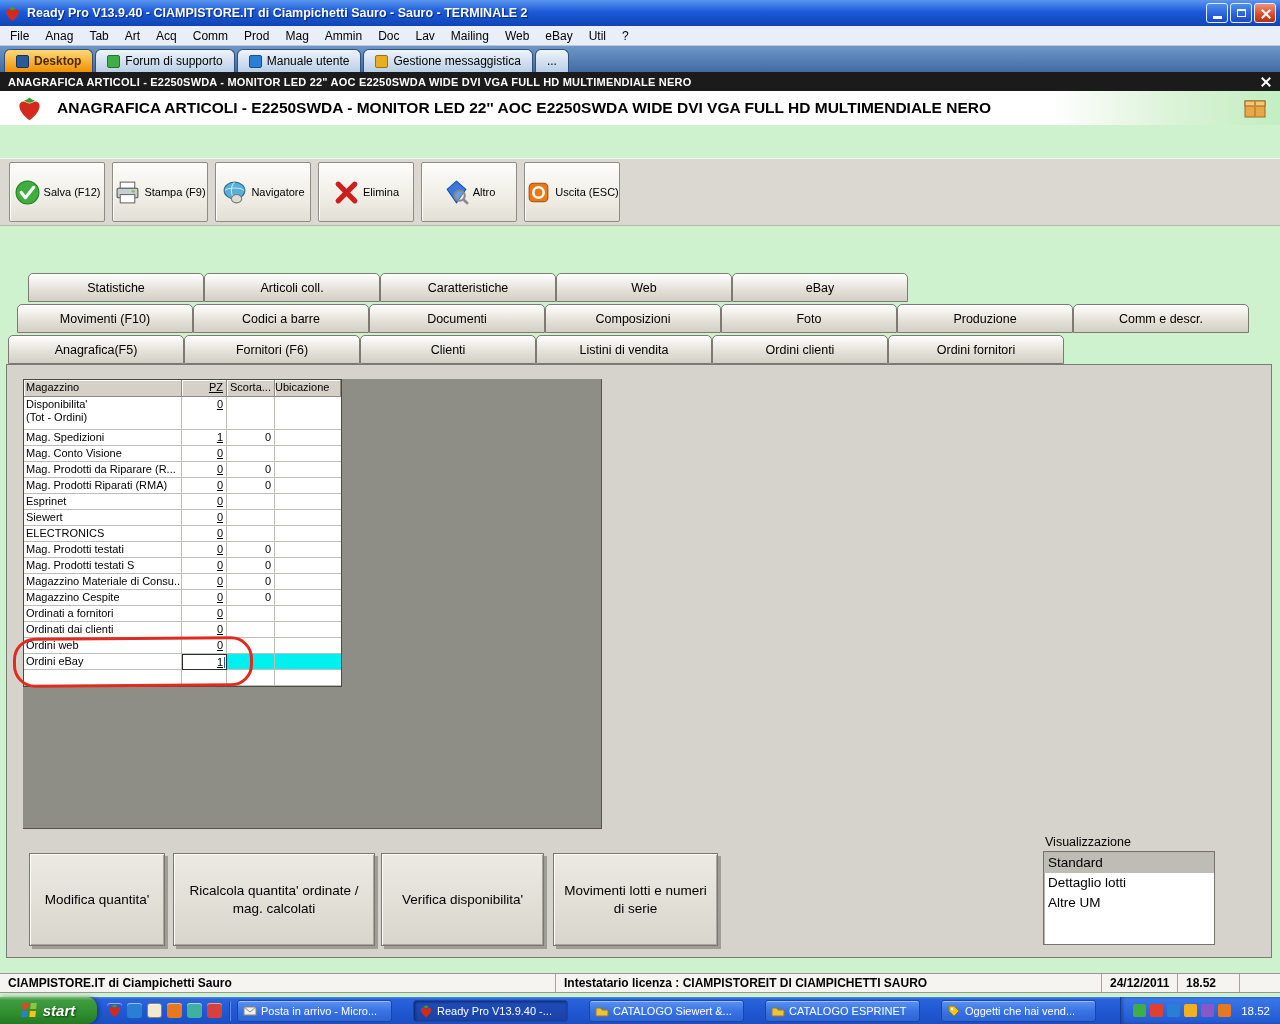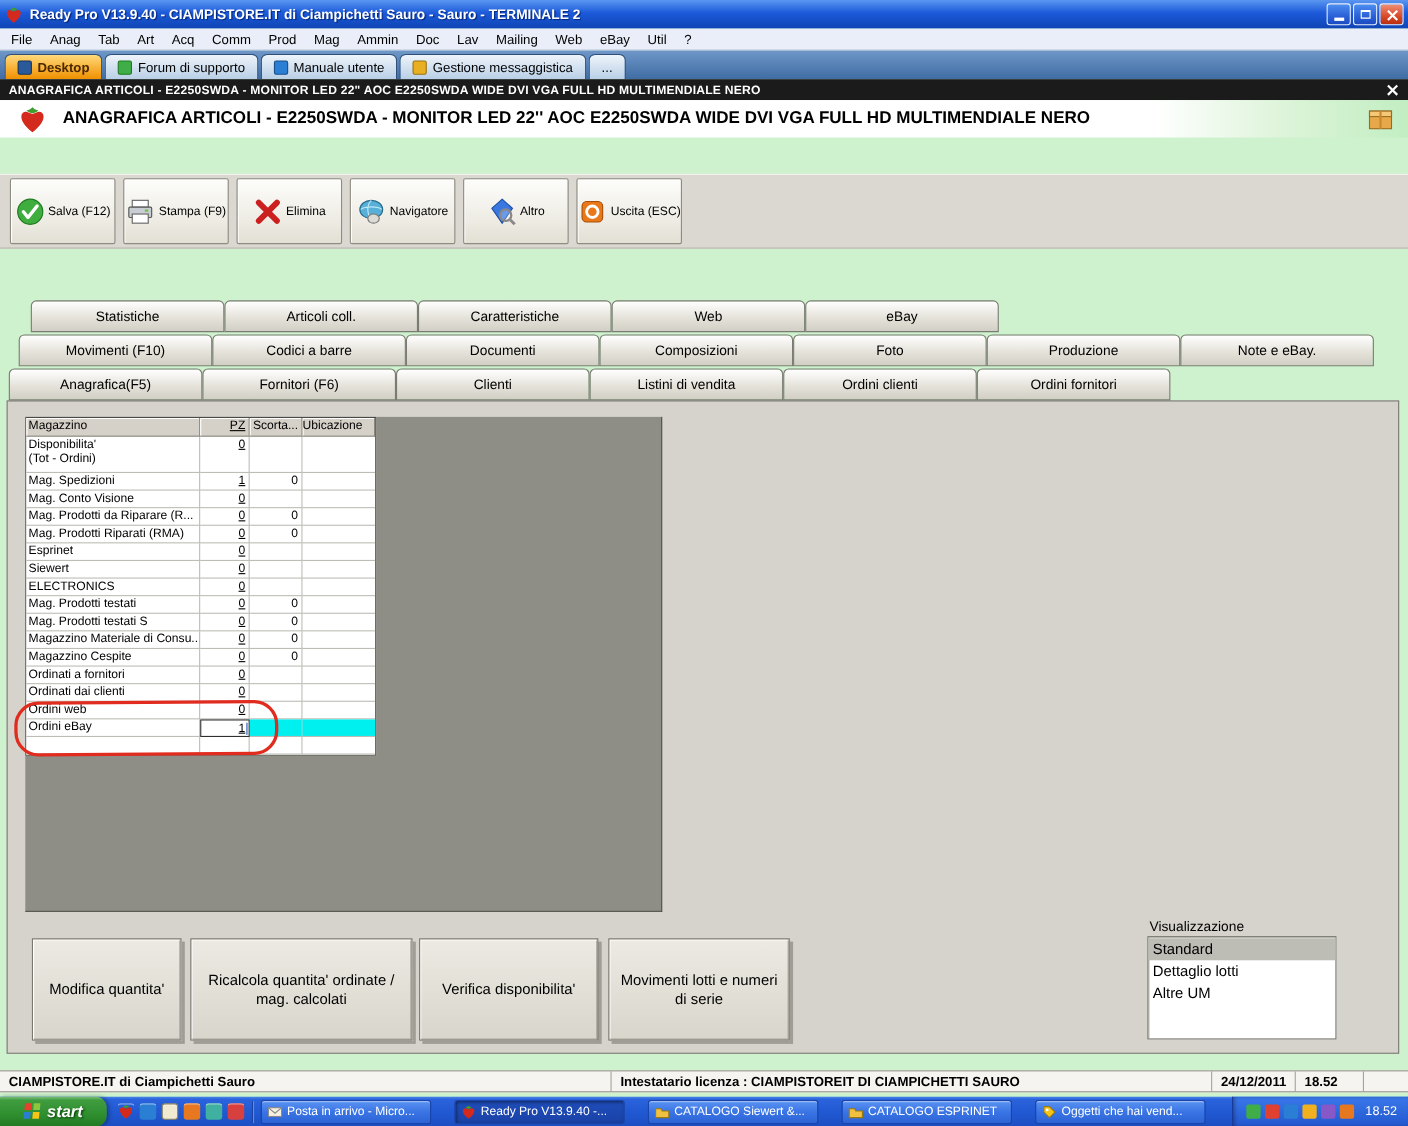--- a/index.html
+++ b/index.html
@@ -263,34 +263,34 @@
             <rect x="3" y="9" width="20" height="9" rx="1" fill="#c9cdd4" stroke="#555"></rect>
             <rect x="6" y="15" width="14" height="8" fill="#fff" stroke="#666"></rect>
             <rect x="17" y="11" width="3" height="2" fill="#7ac143"></rect>
           </svg>
       </span>
       <span>Stampa (F9)</span>
     </div>
     <div class="tbtn">
       <span class="ticon">
         <svg viewBox="0 0 26 26" width="27" height="27">
-            <path d="M5 5L21 21M21 5L5 21" stroke="#cc2020" stroke-width="5" stroke-linecap="round"></path>
-          </svg>
-      </span>
-      <span>Elimina</span>
+            <ellipse cx="13" cy="11" rx="10" ry="8" fill="#58b0d8" stroke="#2a6a8a"></ellipse>
+            <path d="M4 11c3-3 15-3 18 0M13 3c-4 4-4 12 0 16" stroke="#bfe8f5" fill="none"></path>
+            <ellipse cx="15" cy="19" rx="5" ry="4" fill="#dcdcd4" stroke="#777"></ellipse>
+          </svg>
+      </span>
+      <span>Navigatore</span>
     </div>
     <div class="tbtn">
       <span class="ticon">
         <svg viewBox="0 0 26 26" width="27" height="27">
-            <ellipse cx="13" cy="11" rx="10" ry="8" fill="#58b0d8" stroke="#2a6a8a"></ellipse>
-            <path d="M4 11c3-3 15-3 18 0M13 3c-4 4-4 12 0 16" stroke="#bfe8f5" fill="none"></path>
-            <ellipse cx="15" cy="19" rx="5" ry="4" fill="#dcdcd4" stroke="#777"></ellipse>
-          </svg>
-      </span>
-      <span>Navigatore</span>
+            <path d="M5 5L21 21M21 5L5 21" stroke="#cc2020" stroke-width="5" stroke-linecap="round"></path>
+          </svg>
+      </span>
+      <span>Elimina</span>
     </div>
     <div class="tbtn">
       <span class="ticon">
         <svg viewBox="0 0 26 26" width="27" height="27">
             <path d="M13 2l9 8-9 13L4 10z" fill="#3a78e0" stroke="#1c4fa8"></path>
             <circle cx="16" cy="16" r="5" fill="rgba(255,255,255,.25)" stroke="#888" stroke-width="2"></circle>
             <line x1="20" y1="20" x2="24" y2="24" stroke="#888" stroke-width="2.5"></line>
           </svg>
       </span>
       <span>Altro</span>
@@ -336,21 +336,21 @@
     <div class="ntab">
         <span>Composizioni</span>
       </div>
     <div class="ntab">
         <span>Foto</span>
       </div>
     <div class="ntab">
         <span>Produzione</span>
       </div>
     <div class="ntab">
-        <span>Note e eBay.</span>
+        <span>Comm e descr.</span>
       </div>
   </div>
   <div class="tabrow" id="trow3">
     <div class="ntab">
         <span>Anagrafica(F5)</span>
       </div>
     <div class="ntab">
         <span>Fornitori (F6)</span>
       </div>
     <div class="ntab">

